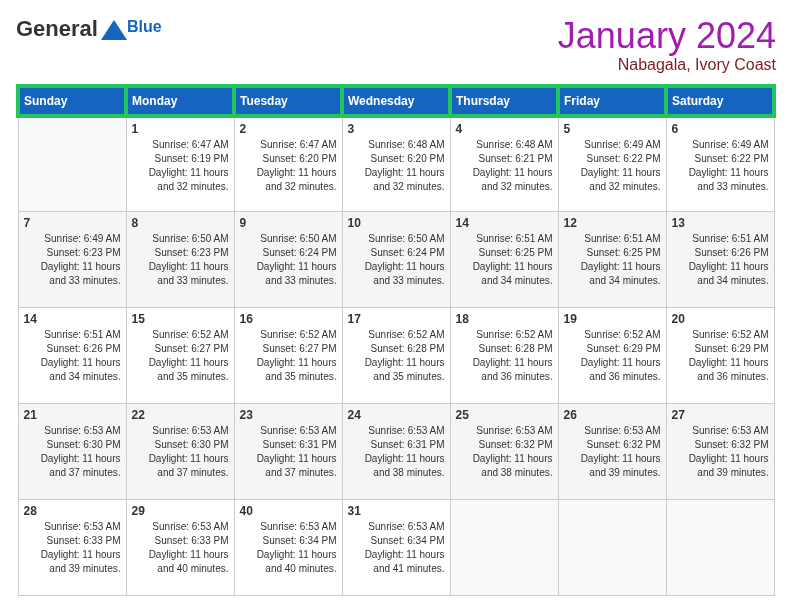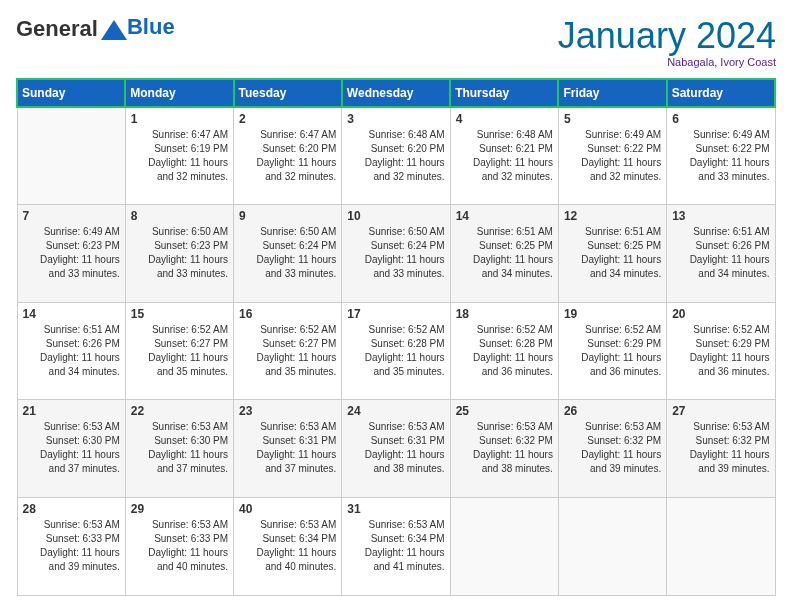--- a/index.html
+++ b/index.html
@@ -31,41 +31,41 @@
     .logo-row {
       display: flex;
       align-items: center;
     }
     .title-block {
       text-align: right;
     }
     .month-title {
       font-size: 36px;
       font-weight: 300;
-      color: #0369a1;
+      color: #a21caf;
       line-height: 1.1;
     }
     .subtitle {
-      font-size: 11px;
-      color: #4c1d95;
+      font-size: 16px;
+      color: #7f1d1d;
     }
     .calendar {
       width: 100%;
       border-collapse: collapse;
       flex: 1;
       font-size: 11px;
     }
     .calendar thead tr th {
       background-color: #1565c0;
       color: #fff;
       padding: 6px 4px;
       text-align: left;
       font-size: 12px;
       font-weight: 600;
-      border: 2px solid #22c55e;
+      border: 4px solid #22c55e;
     }
     .calendar tbody tr td {
       border: 1px solid #ccc;
       vertical-align: top;
       padding: 4px 5px;
       width: calc(100% / 7);
       height: 90px;
     }
     .calendar tbody tr td.empty {
       background: #f9f9f9;
@@ -96,21 +96,21 @@
   <div class="header">
     <div class="logo">
       <div class="logo-row">
         <span style="font-size:22px;font-weight:bold;color:#333;">
           <span>General</span>
         </span>
         <svg width="26" height="20" viewBox="0 0 26 20" style="margin-left:3px;margin-top:2px;">
           <polygon points="0,20 13,0 26,20" fill="#1565c0"></polygon>
         </svg>
       </div>
-      <span style="font-size:22px;font-weight:bold;color:#1565c0;margin-top:-4px;display:block;">Blue</span>
+      <span style="font-size:16px;font-weight:bold;color:#1565c0;margin-top:-4px;display:block;">Blue</span>
     </div>
     <div class="title-block">
       <div class="month-title">January 2024</div>
       <div class="subtitle">Nabagala, Ivory Coast</div>
     </div>
   </div>
 
   <table class="calendar">
     <thead>
       <tr>

